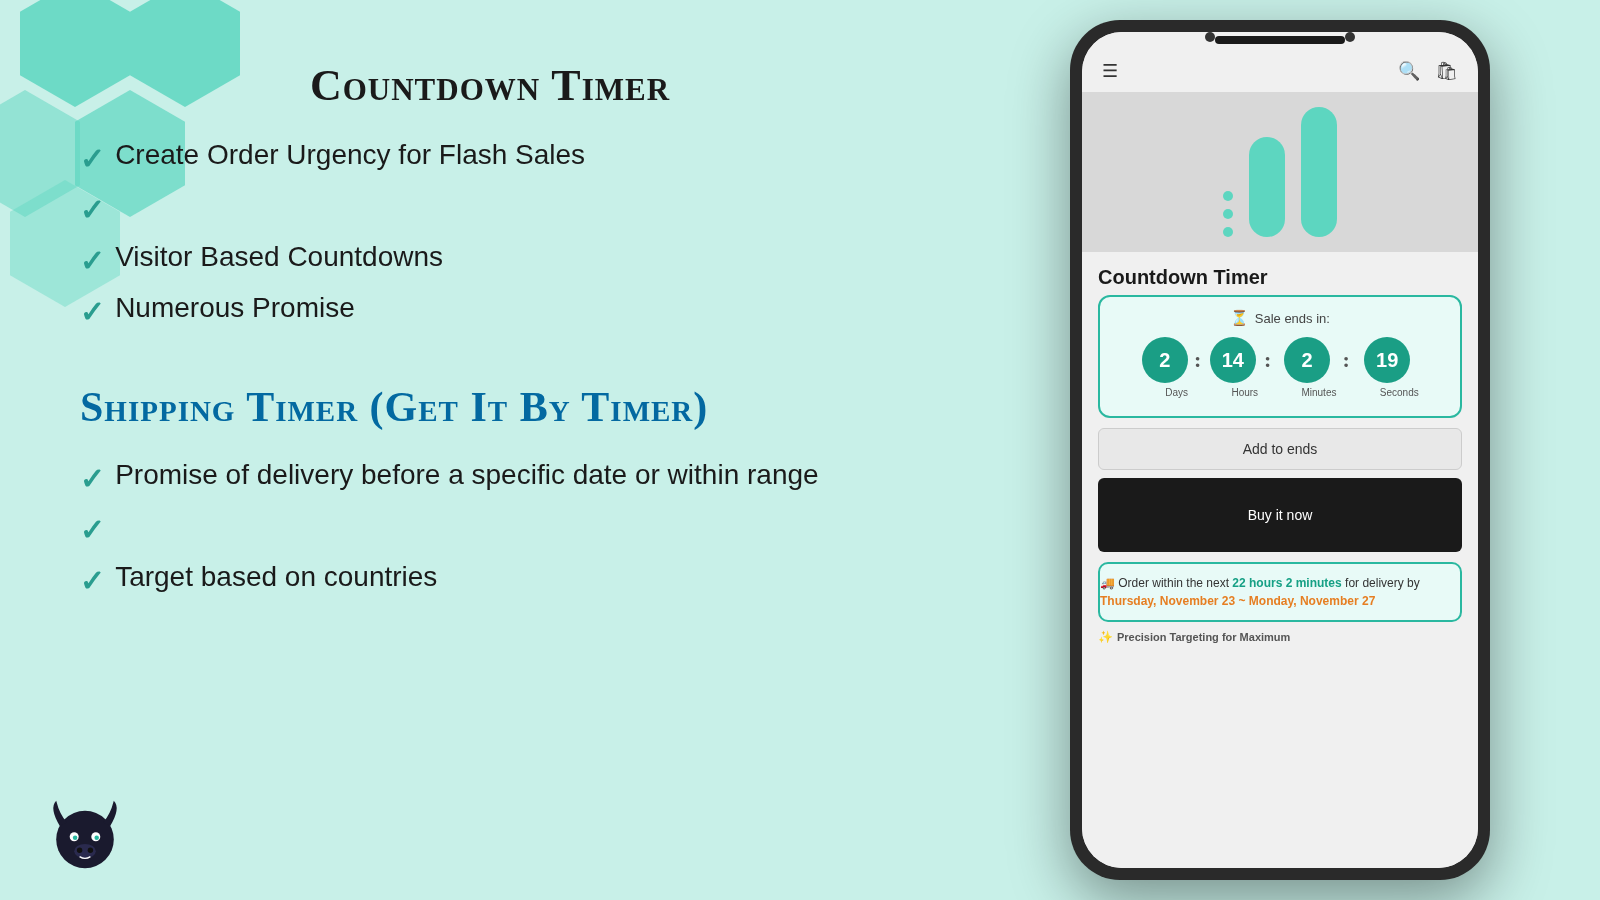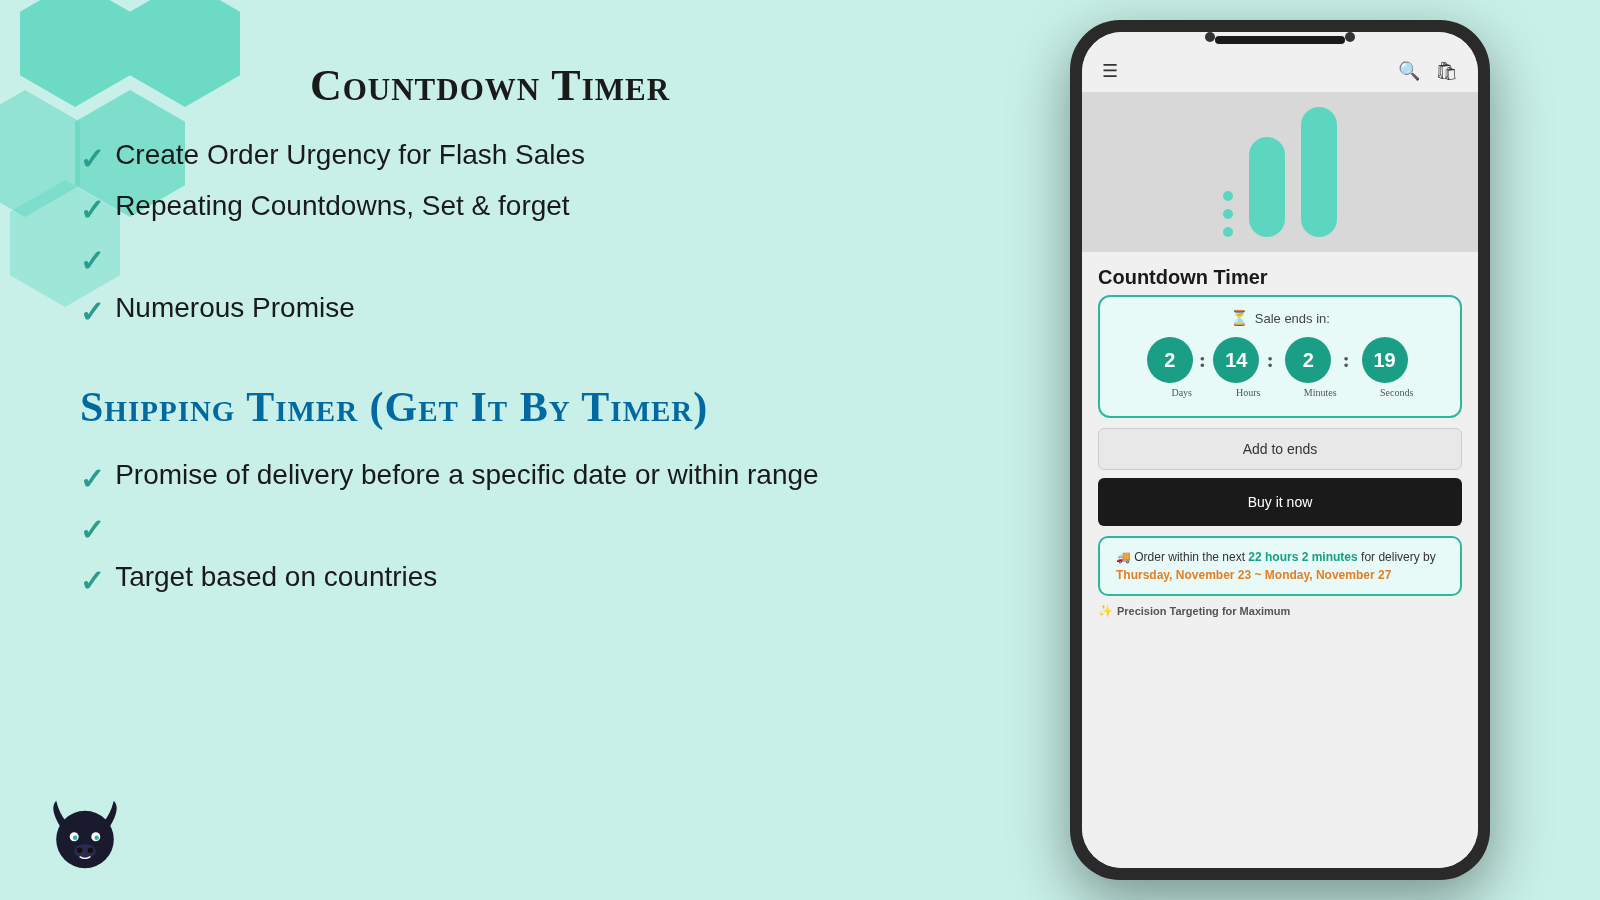--- a/index.html
+++ b/index.html
@@ -300,21 +300,21 @@
       align-items: center;
       justify-content: center;
       font-size: 20px;
       font-weight: 700;
       font-family: Arial, sans-serif;
     }
 
     .countdown-label {
       font-size: 10px;
       color: #555;
-      font-family: Liberation Serif, serif;
+      font-family: Liberation Sans, sans-serif;
       text-align: left;
       padding-left: 24px;
     }
 
     .countdown-colon {
       font-size: 22px;
       font-weight: 700;
       color: #555;
       margin-bottom: 16px;
     }
@@ -329,38 +329,38 @@
       font-size: 14px;
       color: #333;
       text-align: center;
       margin-bottom: 8px;
       font-family: Arial, sans-serif;
       cursor: pointer;
     }
 
     .btn-buy-now {
       width: 100%;
-      padding: 16px;
+      padding: 29px;
       background: #1a1a1a;
       border: none;
       border-radius: 6px;
       font-size: 14px;
       color: white;
       text-align: center;
       margin-bottom: 10px;
       font-family: Arial, sans-serif;
       cursor: pointer;
     }
 
     
     .shipping-box {
       border: 2px solid #2ab8a0;
       border-radius: 10px;
       background: #e8faf7;
-      padding: 10px 16px;
+      padding: 10px 0;
       margin-bottom: 8px;
     }
 
     .shipping-text {
       font-size: 12px;
       color: #333;
       font-family: Arial, sans-serif;
       line-height: 1.5;
     }
     .shipping-highlight {
@@ -397,24 +397,24 @@
 
   <h1 class="section-title">Countdown Timer</h1>
 
   <ul class="feature-list">
     <li>
       <span class="check-mark">✓</span>
       <span>Create Order Urgency for Flash Sales</span>
     </li>
     <li>
       <span class="check-mark">✓</span>
-      <span>Repeating Countdowns, Set &amp; forget</span>
-    </li>
-    <li>
-      <span class="check-mark">✓</span>
+    </li>
+    <li>
+      <span class="check-mark">✓</span>
+      <span>Visitor Based Countdowns</span>
     </li>
     <li>
       <span class="check-mark">✓</span>
       <span>Numerous Promise</span>
     </li>
   </ul>
 
   <h2 class="section-title-2">Shipping Timer (Get It By Timer)</h2>
 
   <ul class="feature-list">

